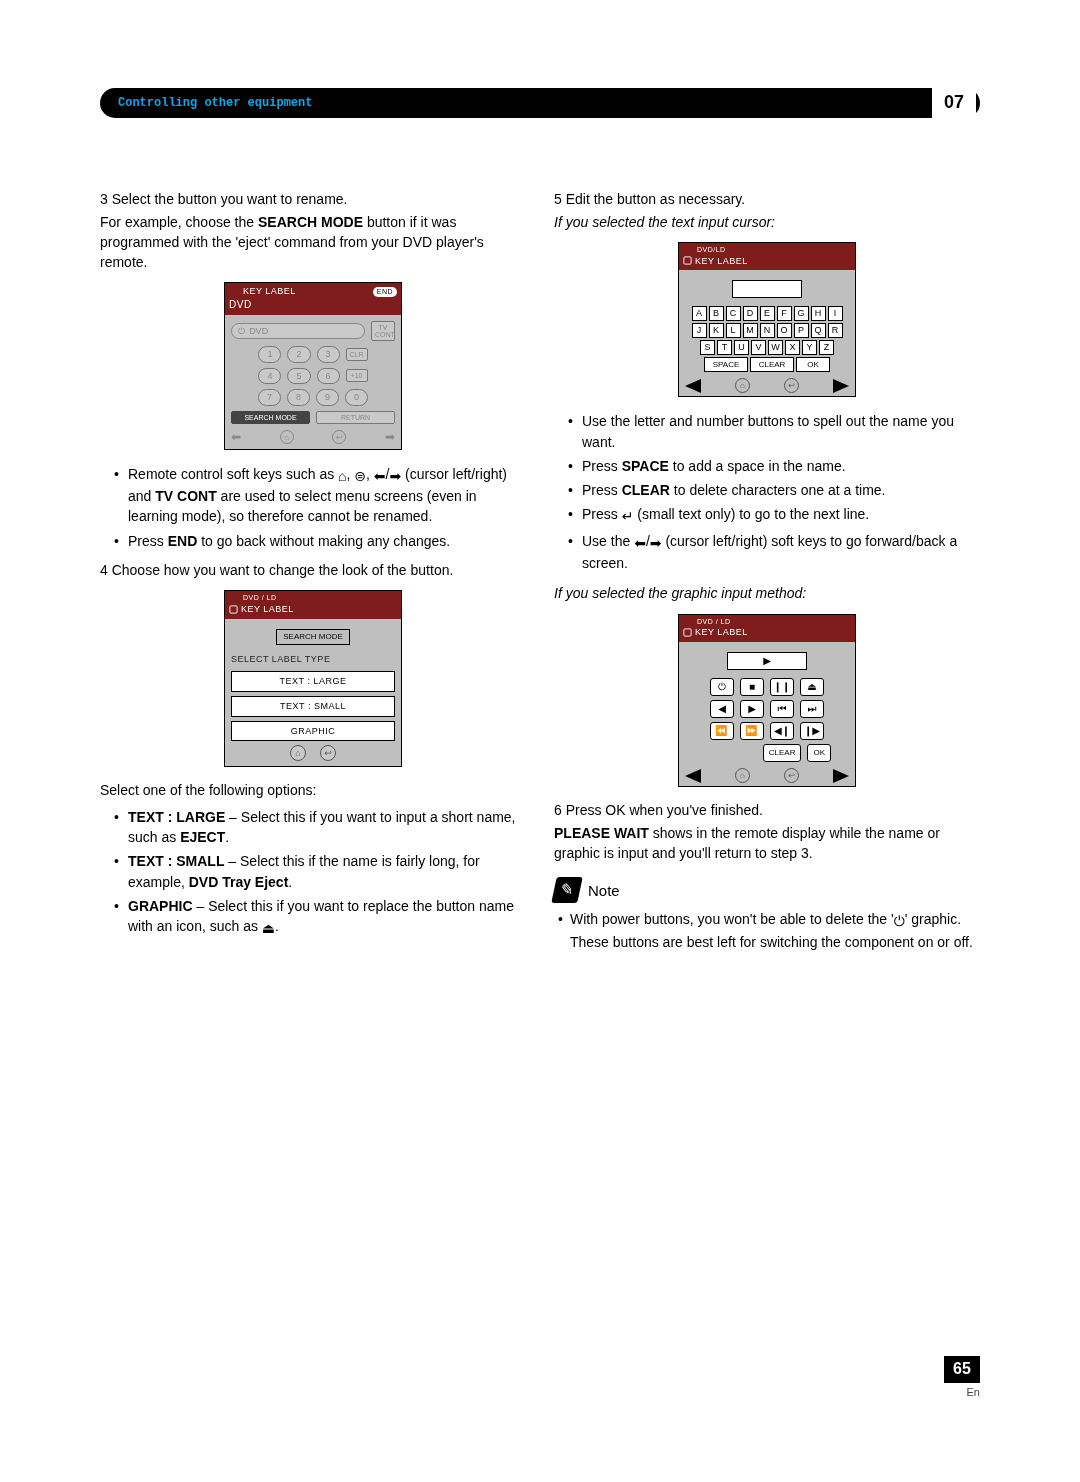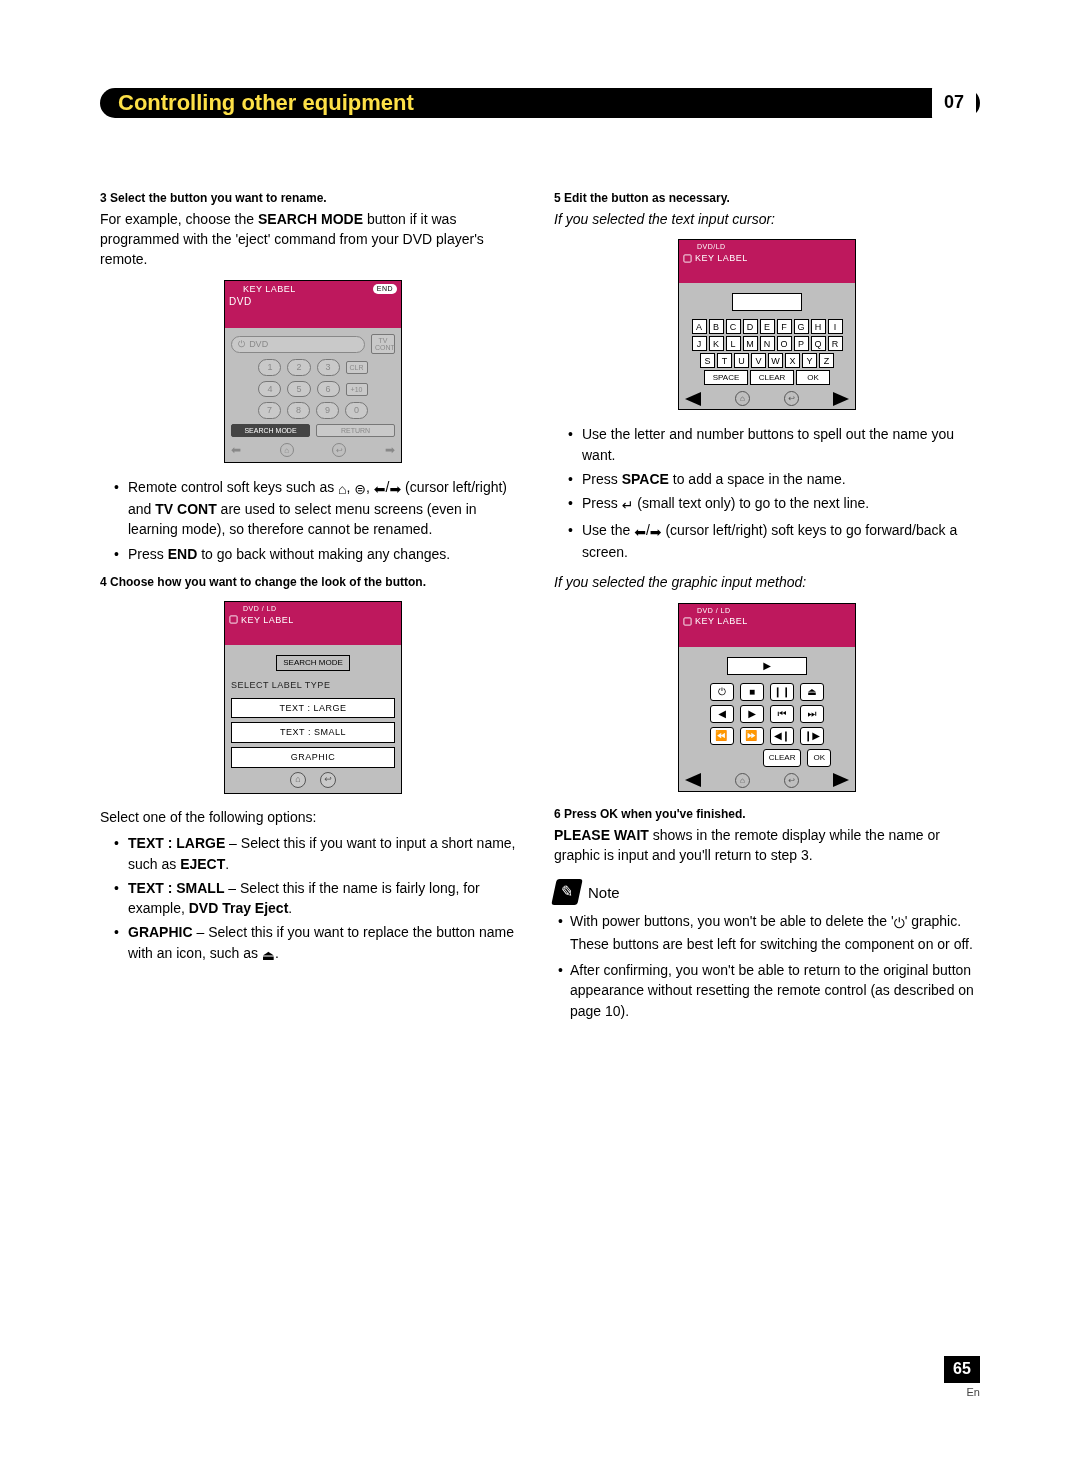--- a/index.html
+++ b/index.html
@@ -20,23 +20,24 @@
     right: 100px;
     height: 30px;
     background: #000;
     border-radius: 15px;
     display: flex;
     align-items: center;
     padding: 0 4px 0 18px;
     justify-content: space-between;
   }
   .chapter-title {
-    color: #fde047;
+    color: #0ea5e9;
     font-weight: bold;
-    font-size: 22px;
+    font-size: 12px;
+    font-family: Liberation Mono, monospace;
   }
   .chapter-num-badge {
     background: #fff;
     color: #000;
     font-weight: bold;
     font-size: 18px;
     width: 44px;
     height: 40px;
     border-radius: 6px;
     display: flex;
@@ -48,21 +49,21 @@
     top: 190px;
     left: 100px;
     right: 100px;
     display: flex;
     gap: 28px;
   }
   .col {
     flex: 1;
     min-width: 0;
   }
-  .step-head { font-weight: bold; font-size: 12px; margin-bottom: 2px; }
+  .step-head { font-weight: normal; font-size: 14px; margin-bottom: 2px; }
   .para { font-size: 14px; line-height: 1.45; margin-bottom: 2px; }
   .italic { font-style: italic; }
   ul.bullets { list-style: none; margin: 6px 0 10px 0; }
   ul.bullets > li {
     position: relative;
     padding-left: 28px;
     font-size: 14px;
     line-height: 1.45;
     margin-bottom: 4px;
   }
@@ -77,24 +78,24 @@
   b { font-weight: bold; }
 
   
   .diagram {
     margin: 10px auto 14px auto;
     border: 1px solid #000;
     width: 178px;
     font-size: 10px;
   }
   .diag-bar {
-    background: #be185d;
+    background: #7f1d1d;
     color: #fff;
     font-size: 8px;
-    padding: 2px 4px 16px 4px;
+    padding: 2px 4px 0 4px;
     letter-spacing: 0.5px;
   }
   .diag-bar .row2 {
     display: flex;
     align-items: center;
     gap: 3px;
     padding-bottom: 3px;
   }
   .diag-bar .row1 {
     font-size: 7px;
@@ -504,20 +505,23 @@
         </div>
       </div>
     </div>
 
     <ul class="bullets">
       <li>Use the letter and number buttons to spell out the name you want.</li>
       <li>
         <span>Press </span><b>SPACE</b><span> to add a space in the name.</span>
       </li>
       <li>
+        <span>Press </span><b>CLEAR</b><span> to delete characters one at a time.</span>
+      </li>
+      <li>
         <span>Press </span><span class="inline-icon">↵</span><span> (small text only) to go to the next line.</span>
       </li>
       <li>
         <span>Use the </span><span class="inline-icon">⬅</span>/<span class="inline-icon">➡</span><span> (cursor left/right) soft keys to go forward/back a screen.</span>
       </li>
     </ul>
 
     <p class="para italic">If you selected the graphic input method:</p>
 
     <div class="diagram">
@@ -572,21 +576,20 @@
     </p>
 
     <div class="note-head">
       <span class="note-icon">✎</span>
       <span class="note-label">Note</span>
     </div>
     <ul class="notelist">
       <li>
         <span>With power buttons, you won't be able to delete the '</span><span class="inline-icon">⏻</span><span>' graphic. These buttons are best left for switching the component on or off.</span>
       </li>
-      <li>After confirming, you won't be able to return to the original button appearance without resetting the remote control (as described on page 10).</li>
     </ul>
 
   </div>
 </div>
 
 <div class="page-num-badge">
   <div class="num">65</div>
   <div class="lang">En</div>
 </div>
 

